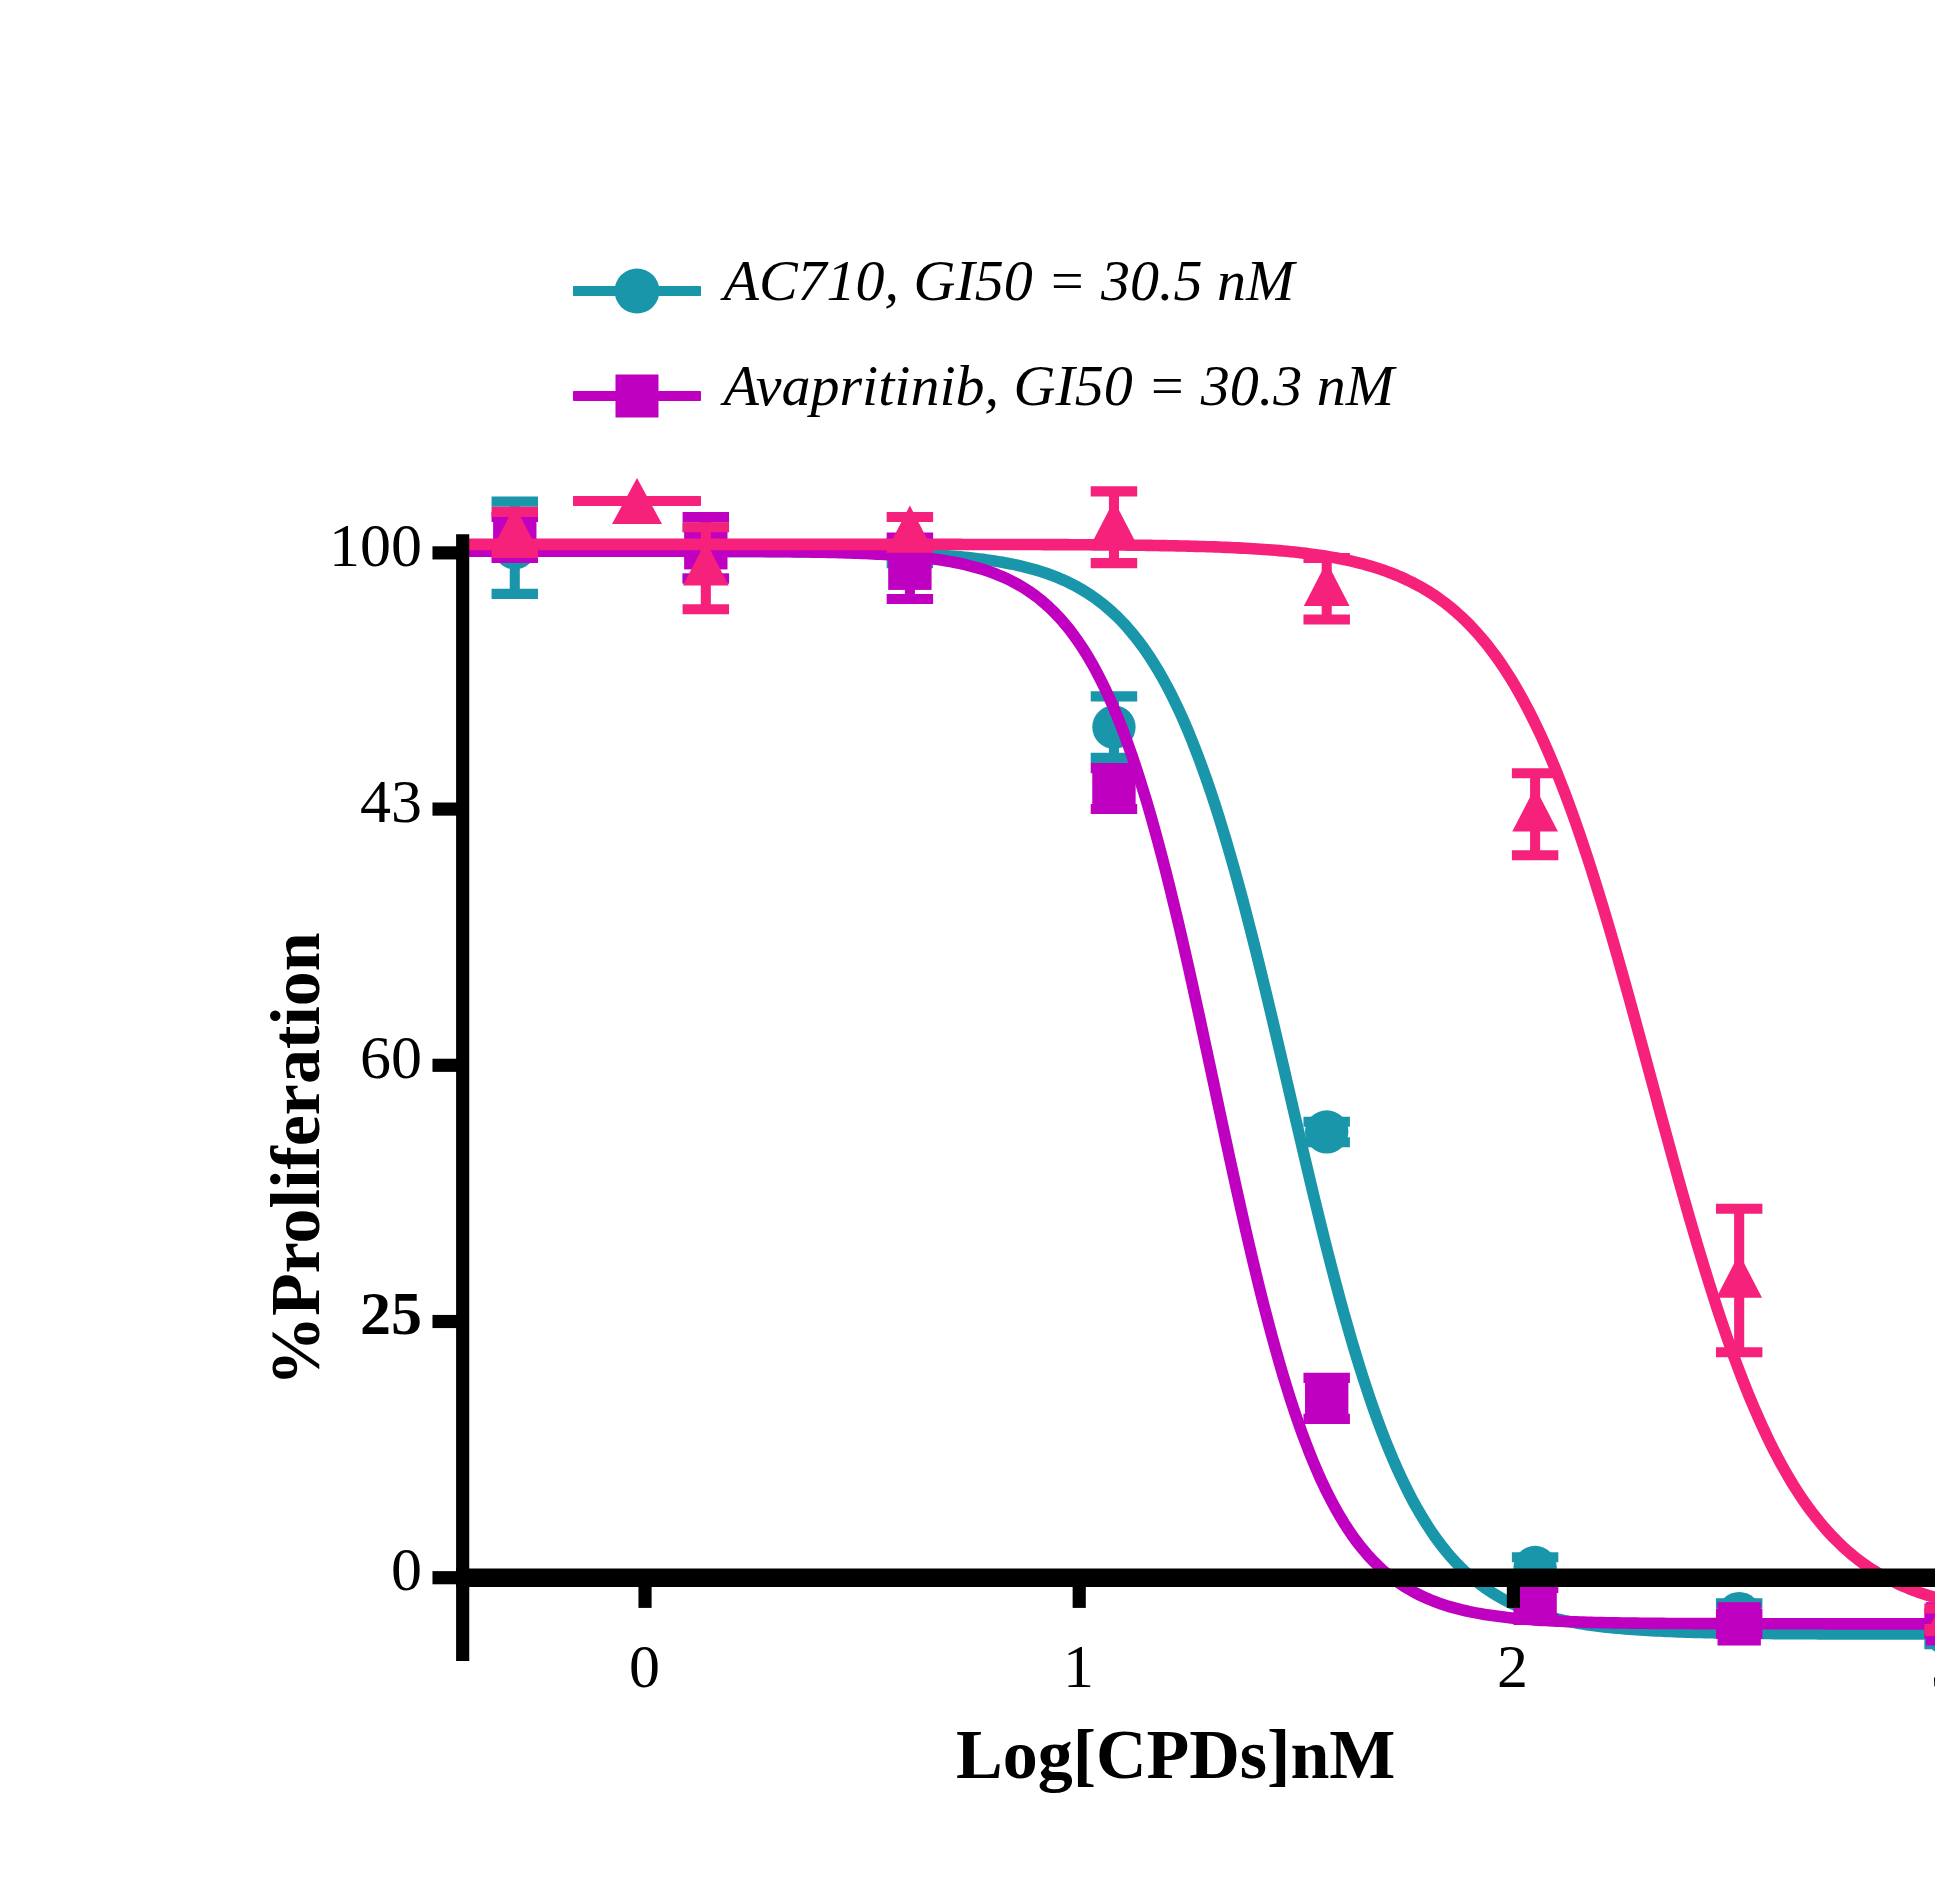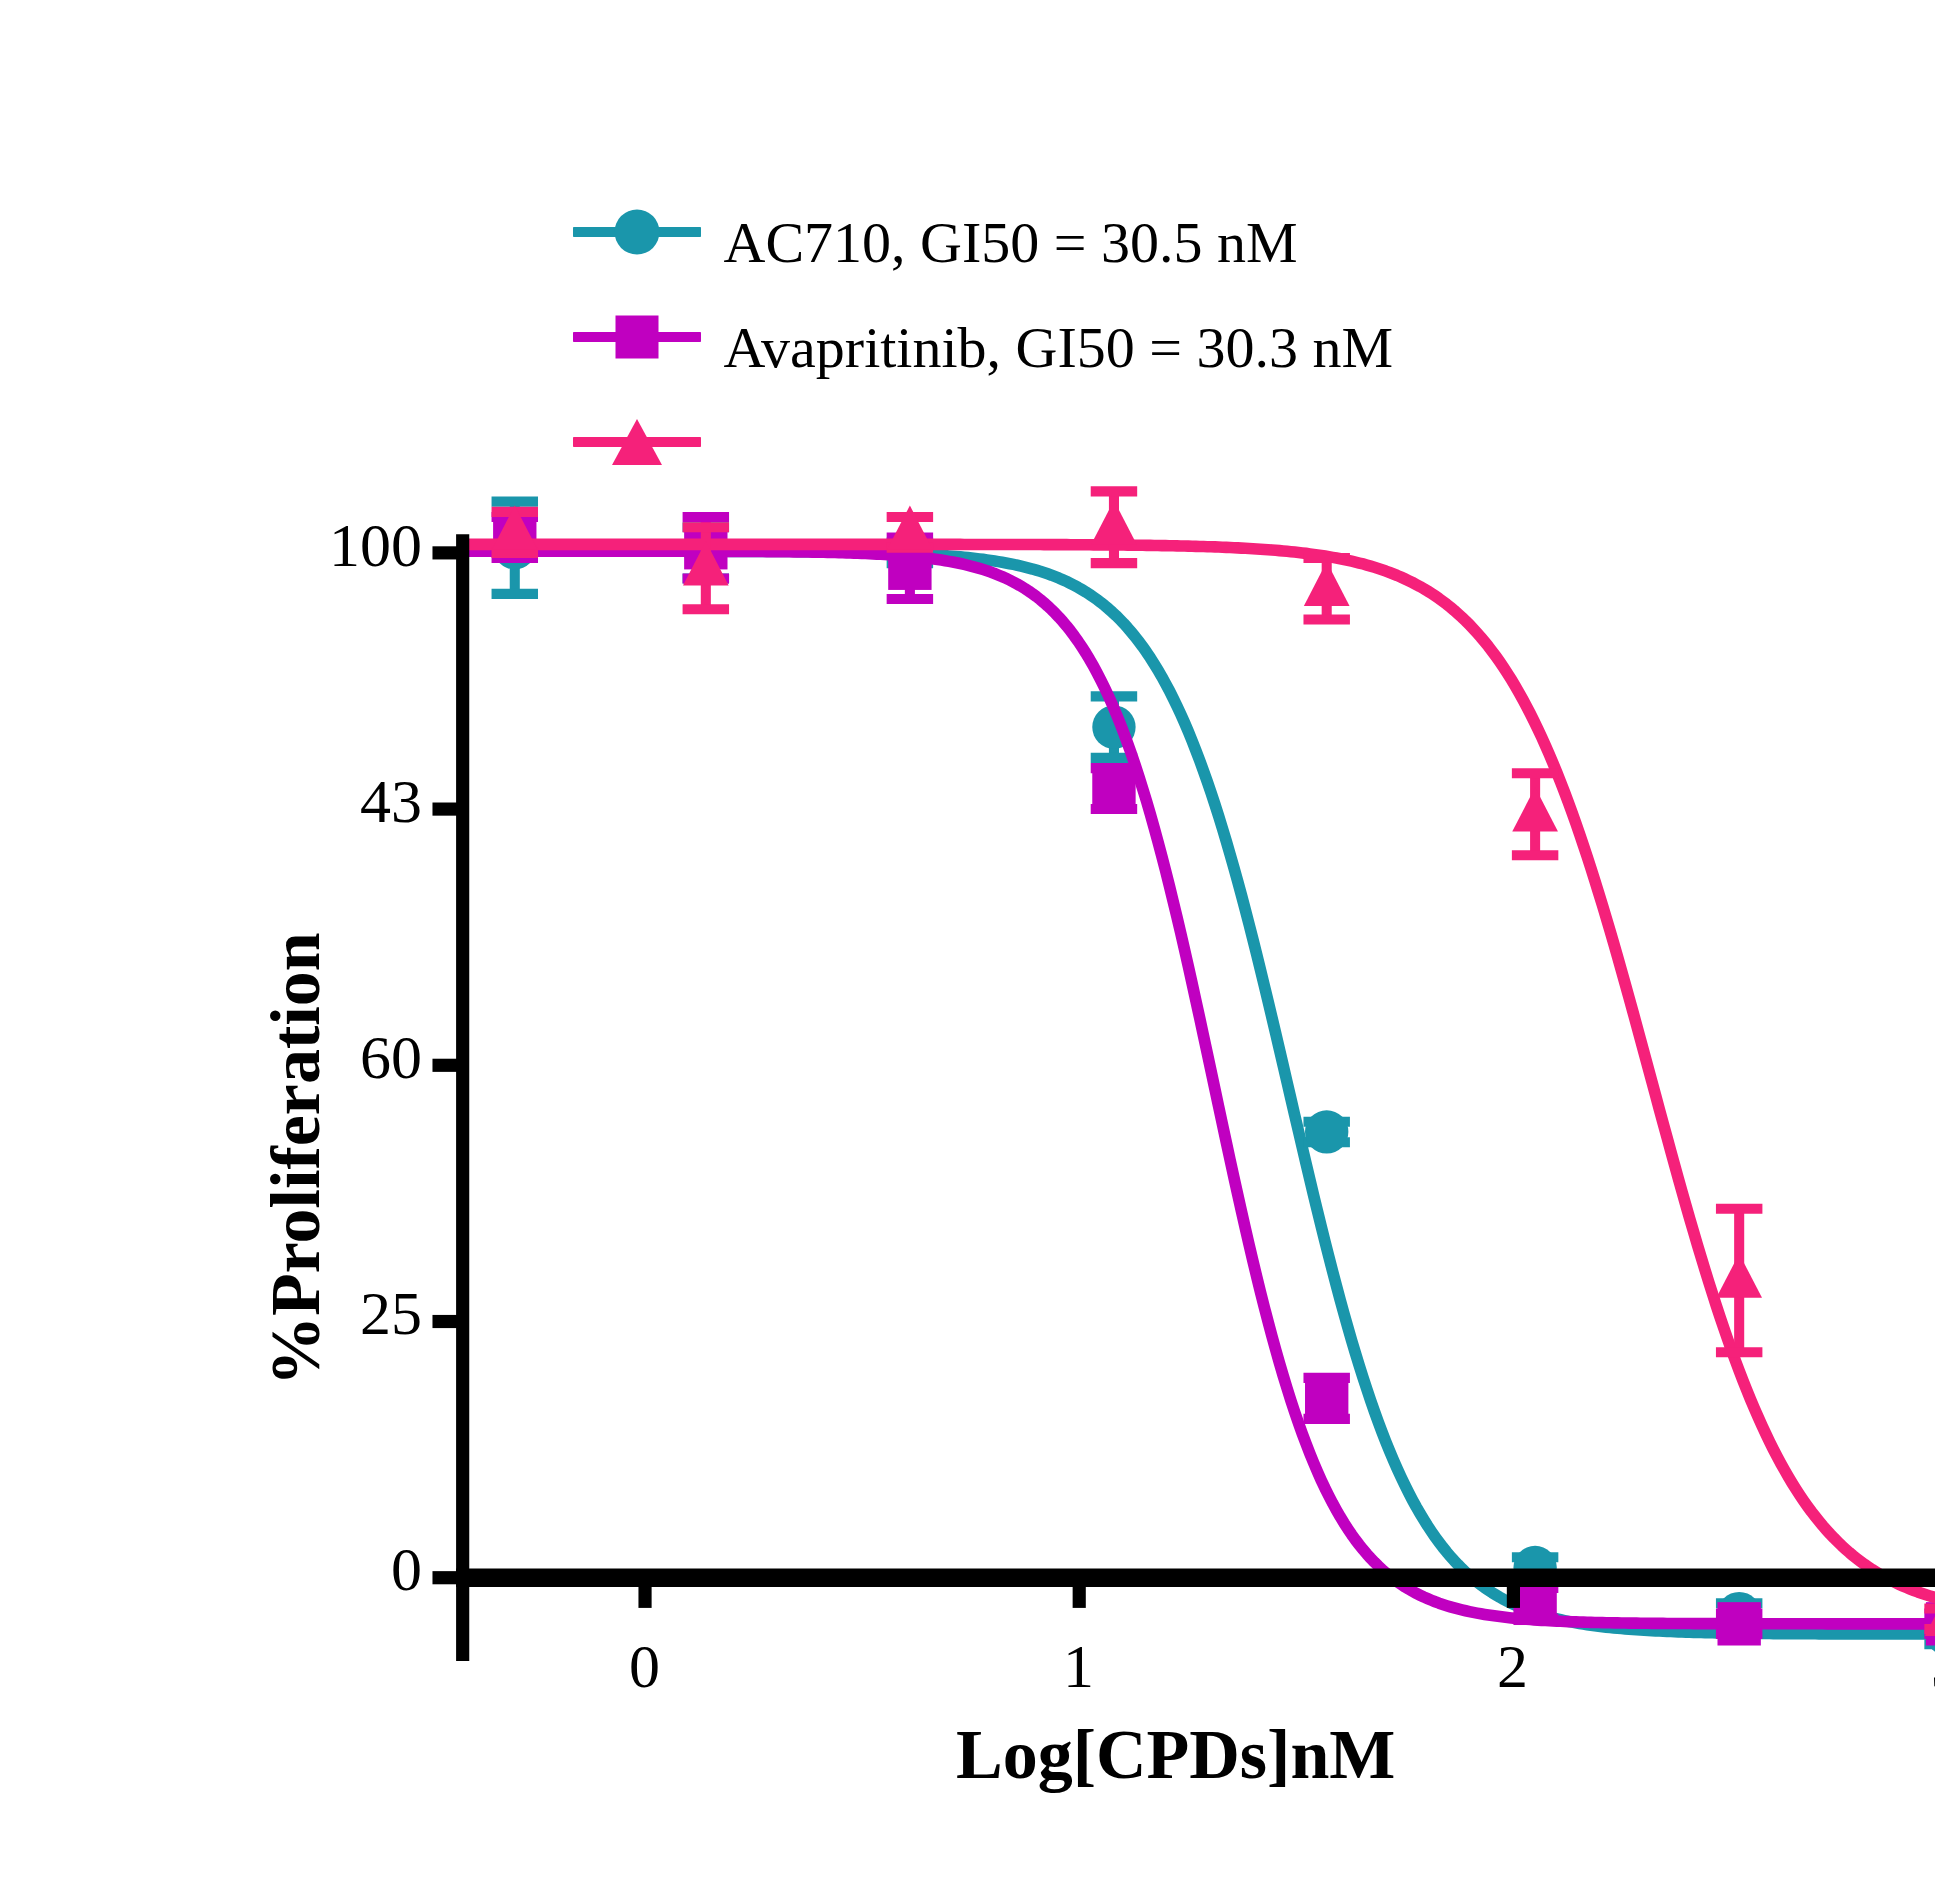--- a/index.html
+++ b/index.html
@@ -7,21 +7,21 @@
   #root{position:relative;width:2481px;height:1901px;background:#fff;}
 
   .title{
     position:absolute; left:68px; top:64px;
     font-family:"Liberation Serif",serif;
     font-weight:bold; font-size:66px; color:#000;
     white-space:nowrap; letter-spacing:-0.4px;
   }
 
   .legend{position:absolute; left:573px; top:209px;}
-  .legend-row{display:flex; align-items:flex-start; height:105px;}
+  .legend-row{display:flex; align-items:flex-end; height:105px;font-style:italic;}
   .legend-mark{width:128px; height:46px; position:relative; flex:0 0 128px;}
   .legend-line{position:absolute; left:0; top:50%; transform:translateY(-50%);
                width:128px; height:10px; border-radius:0.8px;}
   .legend-sym{position:absolute; left:50%; top:50%; transform:translate(-50%,-50%);}
   .sym-circle{width:45px;height:45px;border-radius:50%;}
   .sym-square{width:43px;height:43px;}
   .sym-tri{width:0;height:0;border-left:25.6px solid transparent;border-right:25.6px solid transparent;}
   .legend-label{
     font-family:"Liberation Serif",serif;
     font-size:58px; color:#000; margin-left:22.5px; white-space:nowrap;
@@ -199,21 +199,21 @@
         <line x1="3908.8571428571427" y1="4075" x2="3908.8571428571427" y2="4153" stroke="#000000" stroke-width="34"></line>
         <line x1="5030.285714285714" y1="4075" x2="5030.285714285714" y2="4153" stroke="#000000" stroke-width="34"></line>
       </g>
     </svg>
 
   <div class="ylabel" id="ylab" style="transform: translate(256px, 1386px) rotate(-90deg);">%Proliferation</div>
   <div class="xlabel" id="xlab" style="left: 956px; top: 1715px;">Log[CPDs]nM</div>
 
   <div id="ticklabels">
       <div class="tick-text ytick" style="right: 2059px; top: 1534px;">0</div>
-      <div class="tick-text ytick" style="right: 2059px; top: 1278px;">25</div>
+      <div class="tick-text ytick" style="right: 2059px; top: 1278px; font-weight: bold;">25</div>
       <div class="tick-text ytick" style="right: 2059px; top: 1022px;">60</div>
       <div class="tick-text ytick" style="right: 2059px; top: 766px;">43</div>
       <div class="tick-text ytick" style="right: 2059px; top: 510px;">100</div>
       <div class="tick-text" style="left: 629px; top: 1631px;">0</div>
       <div class="tick-text" style="left: 1063px; top: 1631px;">1</div>
       <div class="tick-text" style="left: 1497px; top: 1631px;">2</div>
       <div class="tick-text" style="left: 1931px; top: 1631px;">3</div>
     </div>
 
 </div>

